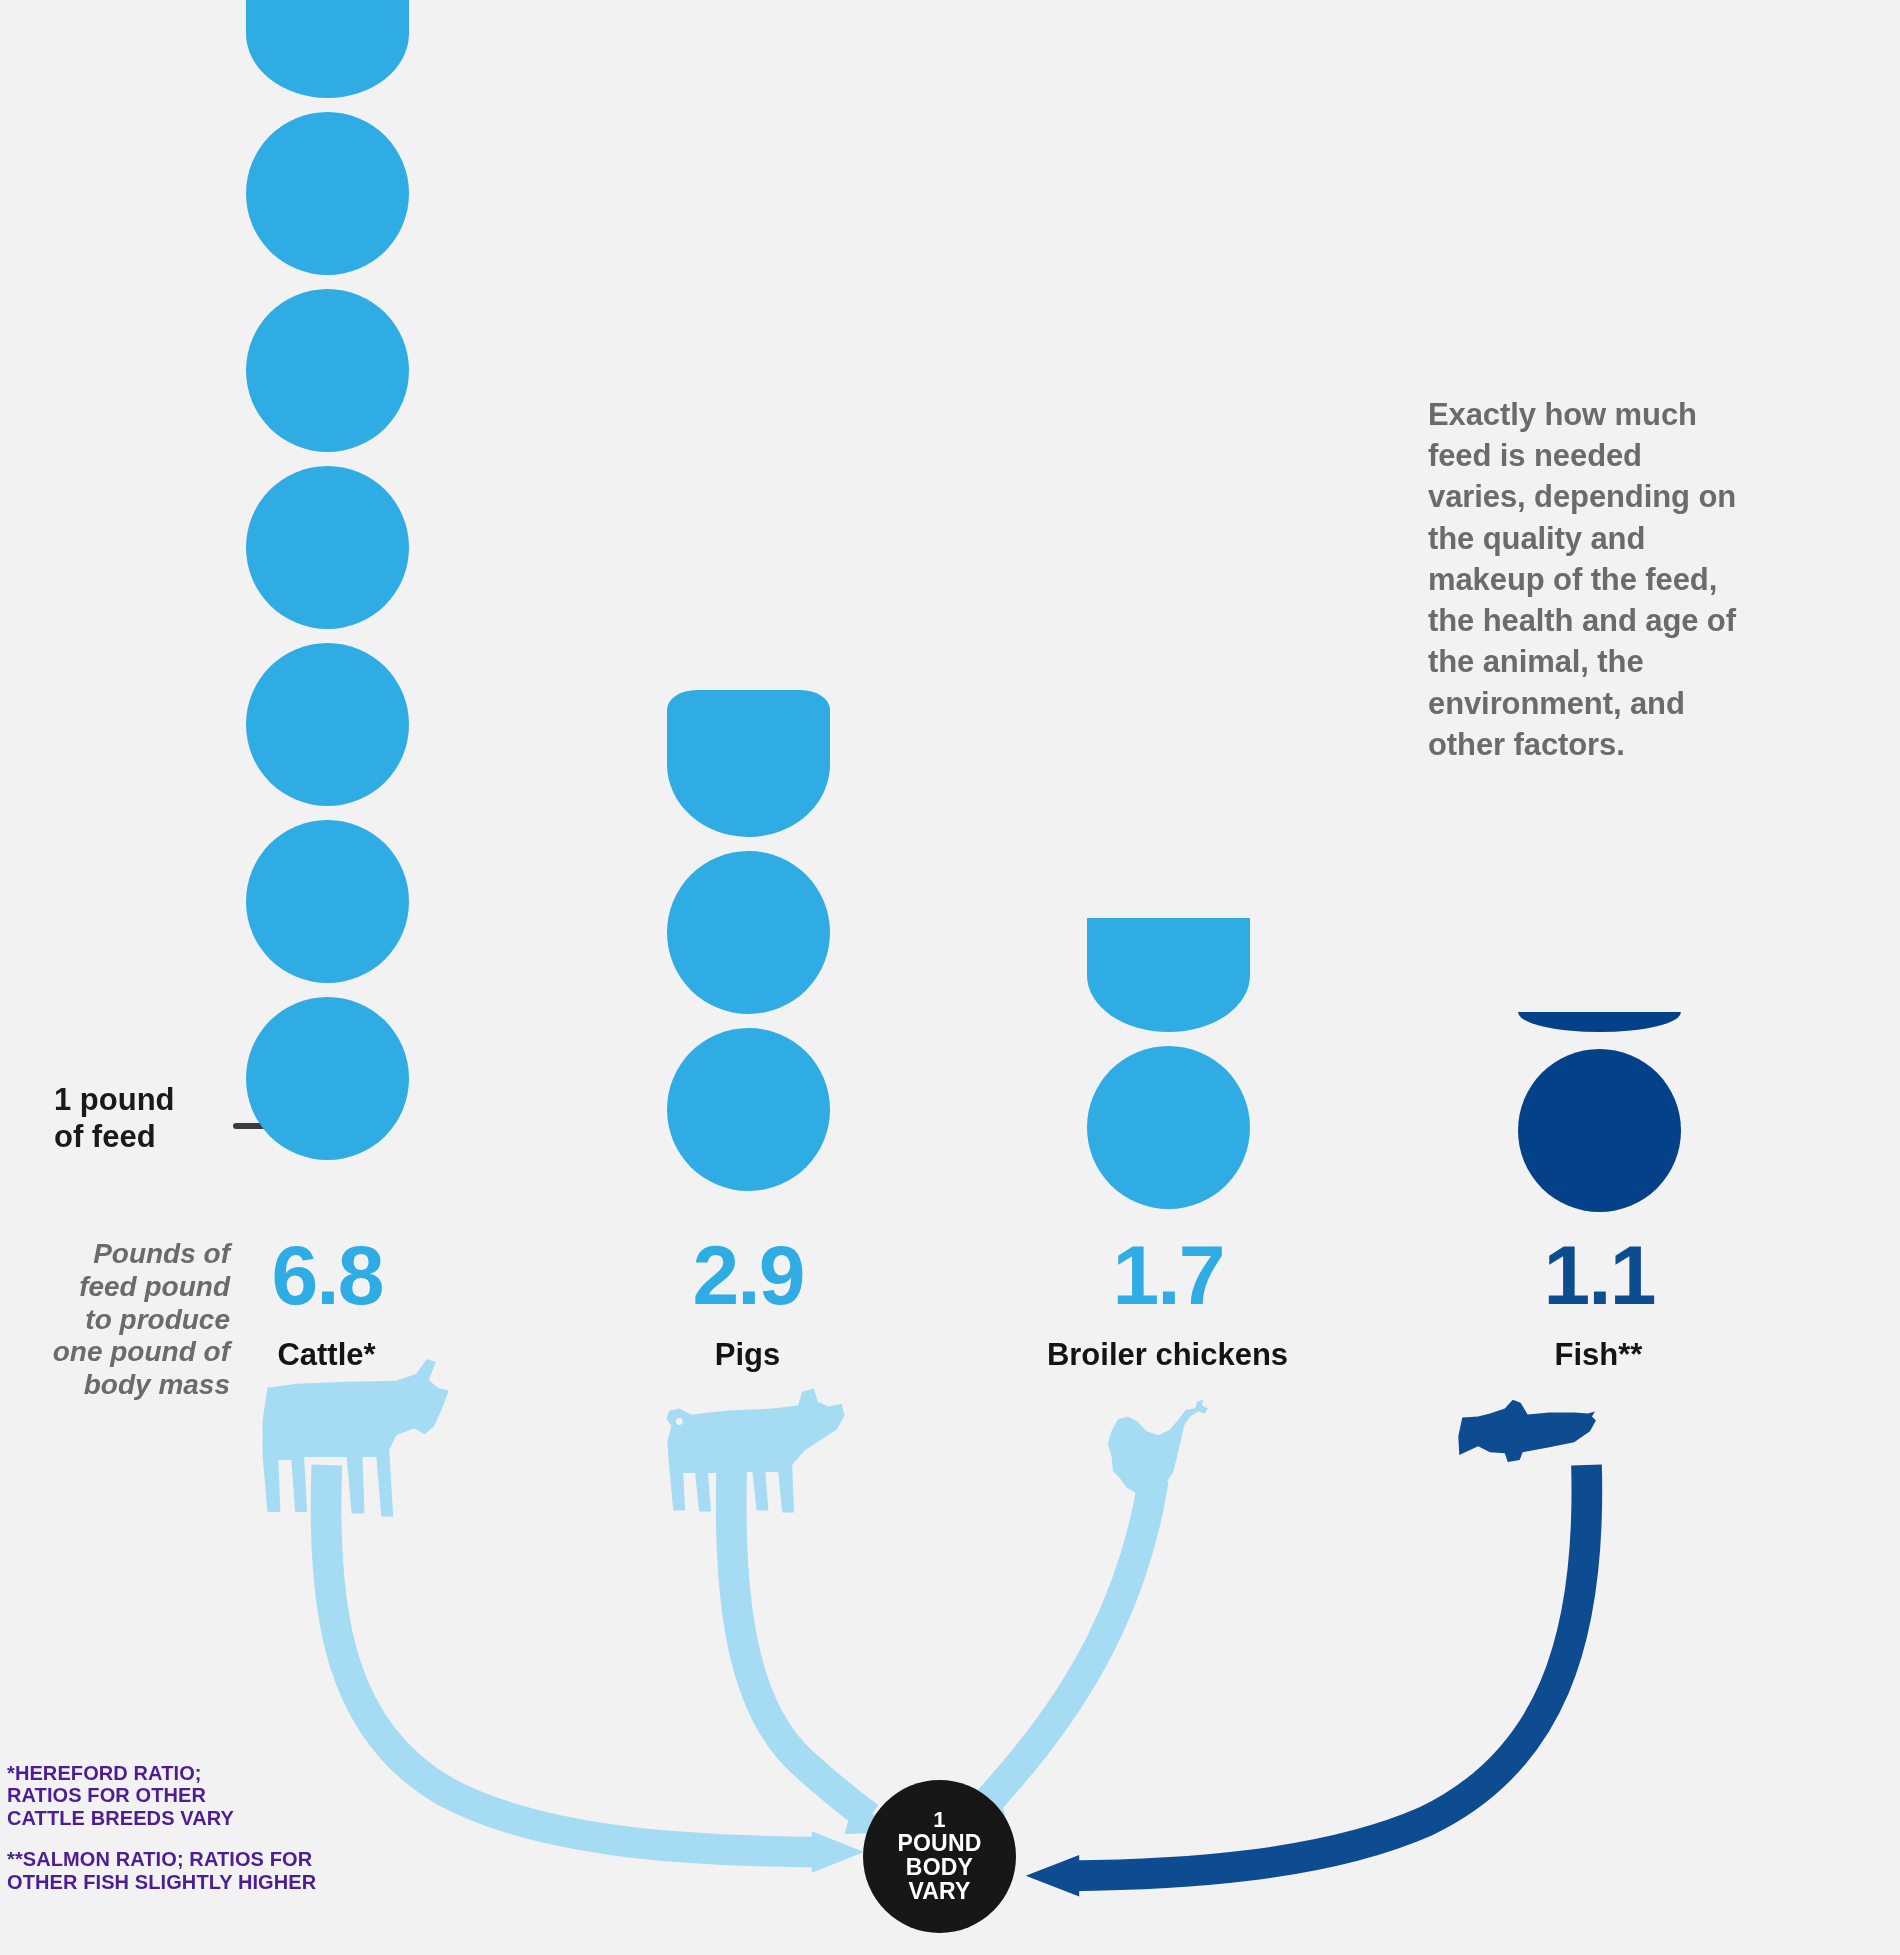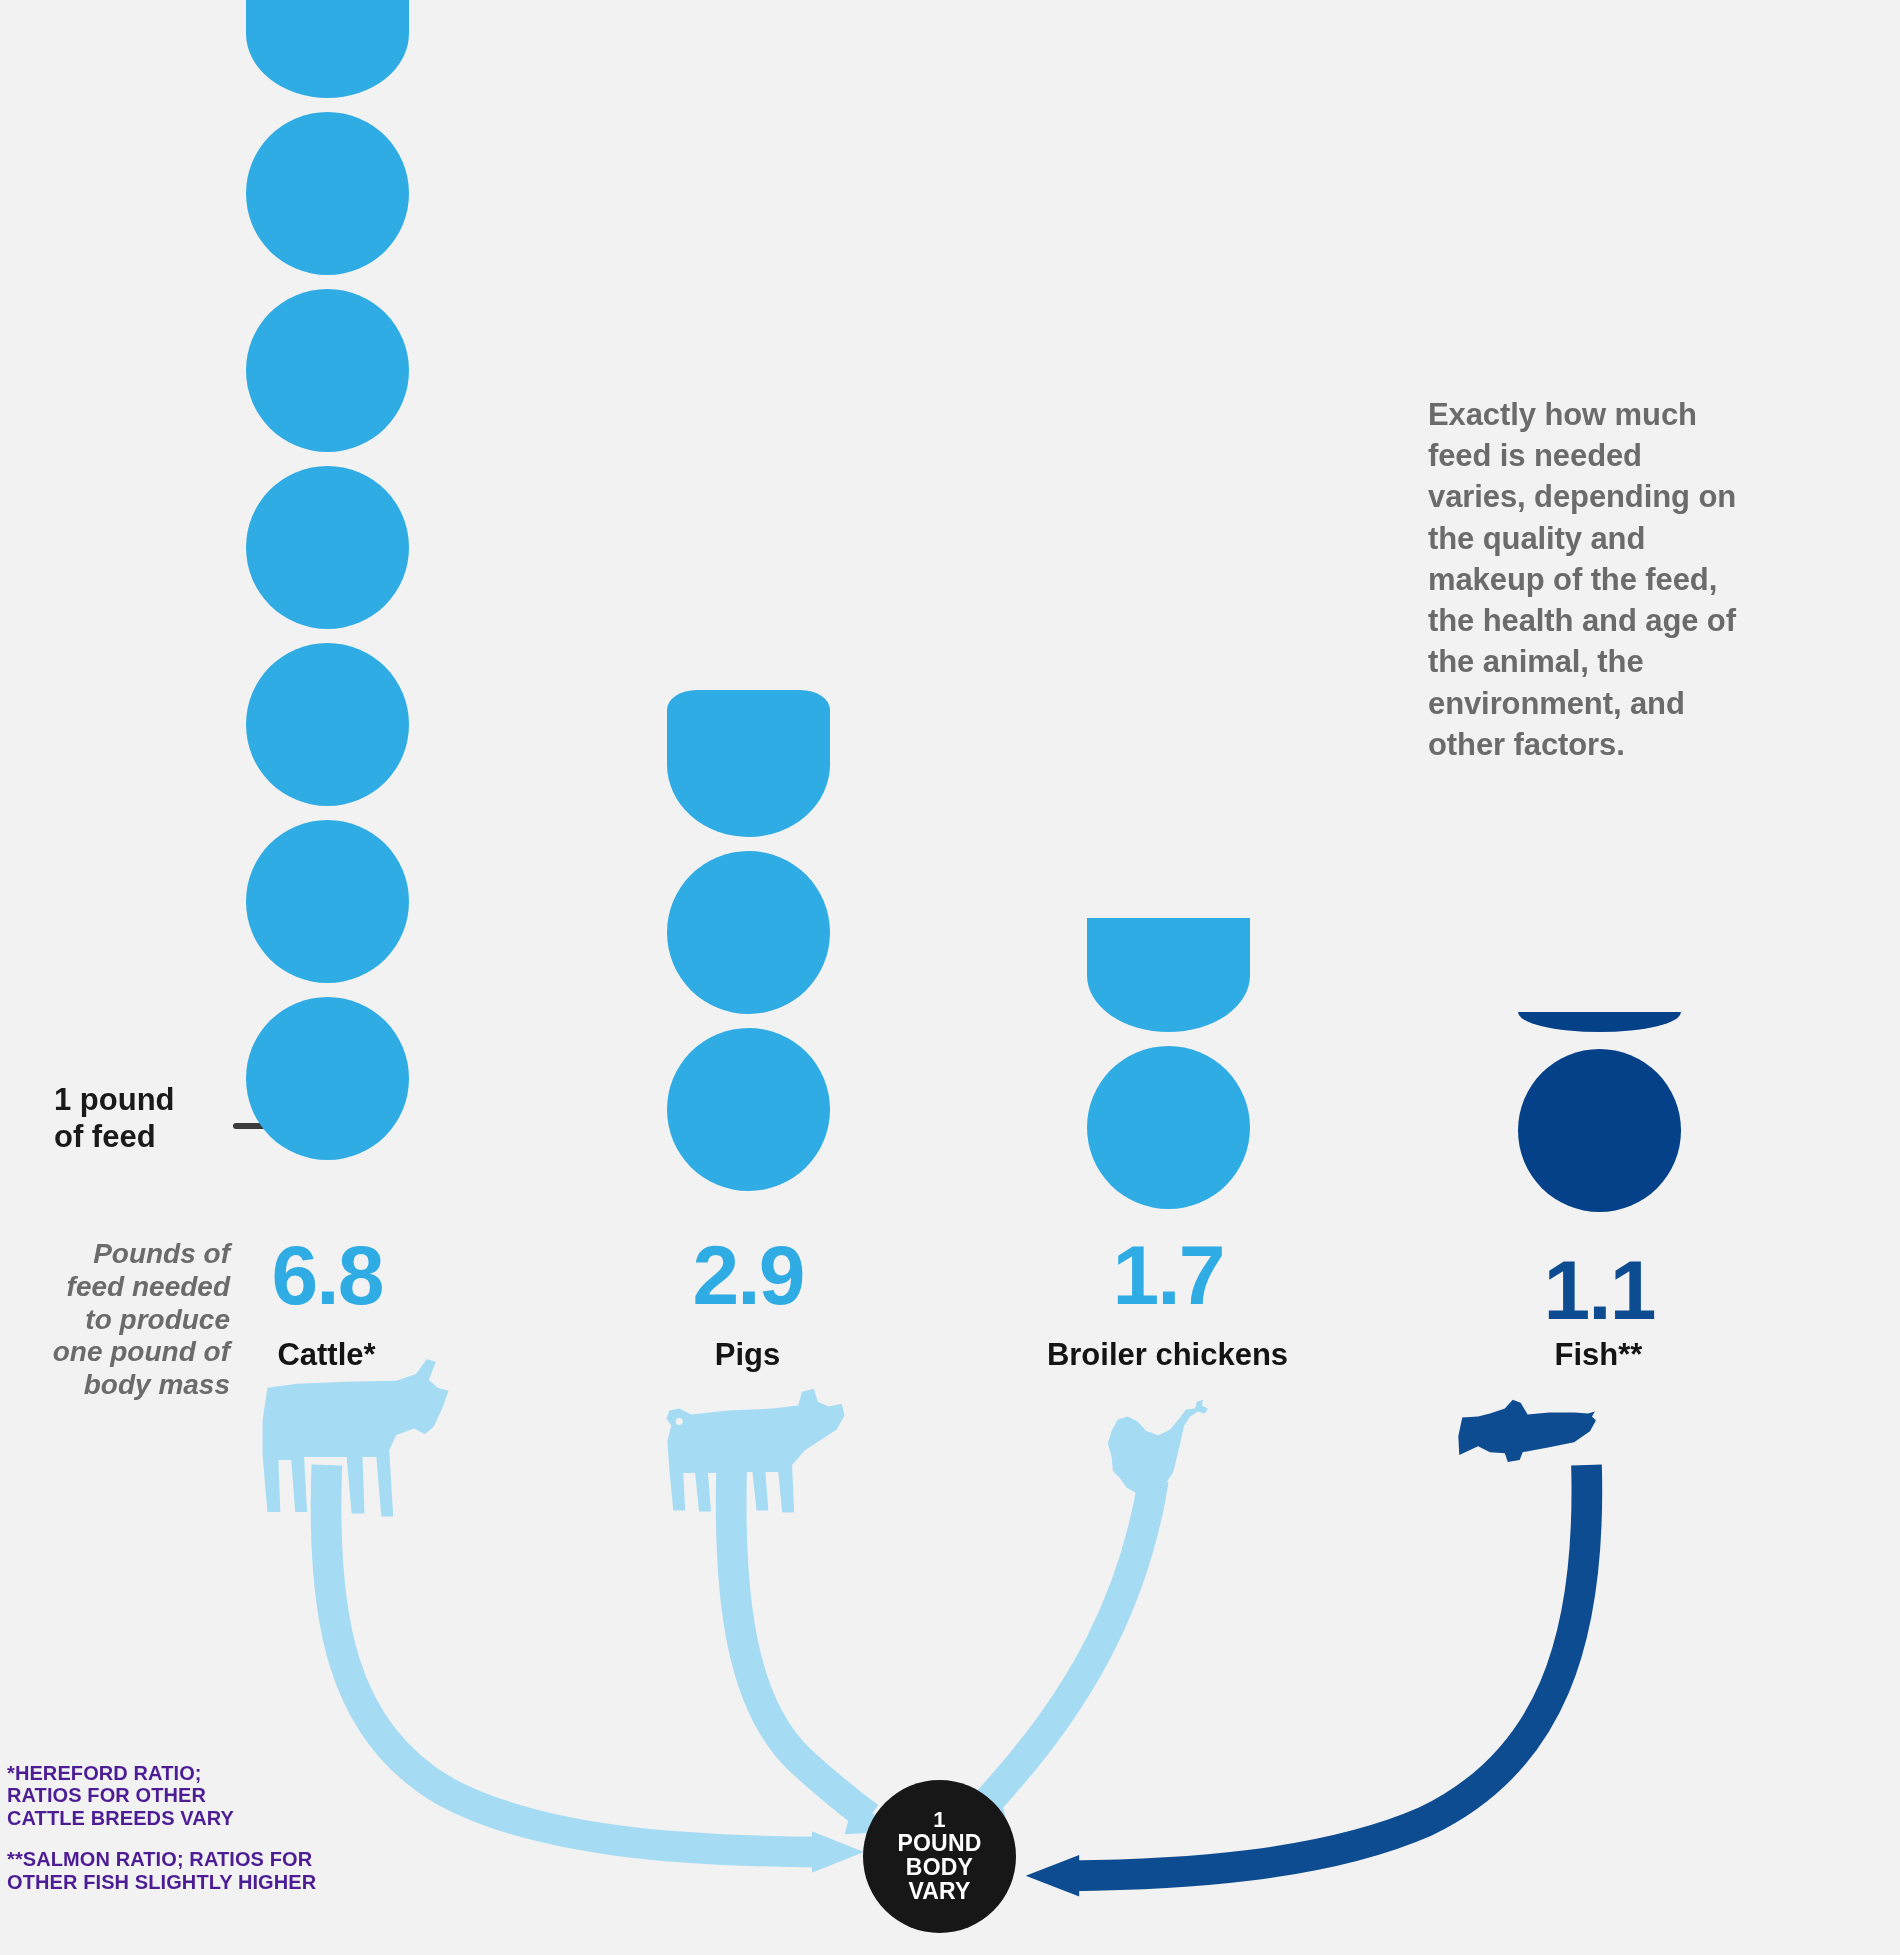--- a/index.html
+++ b/index.html
@@ -59,21 +59,21 @@
   .unit.p80{height:131px;border-radius:0 0 82px 82px/0 0 65px 65px;}
   .unit.p90{height:147px;border-radius:30px 30px 82px 82px/20px 20px 73px 73px;}
   .unit.p70{height:114px;border-radius:0 0 82px 82px/0 0 57px 57px;}
   .unit.p10{height:20px;border-radius:0 0 82px 82px/0 0 20px 20px;margin-bottom:17px;}
 
   .value{
     position:absolute;width:228px;text-align:center;
     font-size:84px;font-weight:700;color:#2FACE4;
     line-height:1;letter-spacing:-2px;
   }
-  .value.navy{color:#0E4C92;margin-top:15px;}
+  .value.navy{color:#0E4C92;}
   .caption{
     position:absolute;width:307px;text-align:center;
     font-size:31px;font-weight:700;color:#141414;line-height:1;
   }
 
   
   #art{position:absolute;left:0;top:0;width:1901px;height:1955px;}
 
   
   #badge{
@@ -95,21 +95,21 @@
   <div id="annotation">Exactly how much feed is needed varies, depending on the quality and makeup of the feed, the health and age of the animal, the environment, and other factors.</div>
 
   <div id="feed-legend">
     <div>1 pound</div>
     <div>of feed</div>
   </div>
   <div id="tick"></div>
 
   <div id="ratio-legend">
     <div>Pounds of</div>
-    <div>feed needed</div>
+    <div>feed pound</div>
     <div>to produce</div>
     <div>one pound of</div>
     <div>body mass</div>
   </div>
 
   <div class="col" id="col-cattle">
     <div class="stack" style="top:-33px;">
       <div class="unit p80"></div>
       <div class="unit"></div>
       <div class="unit"></div>

